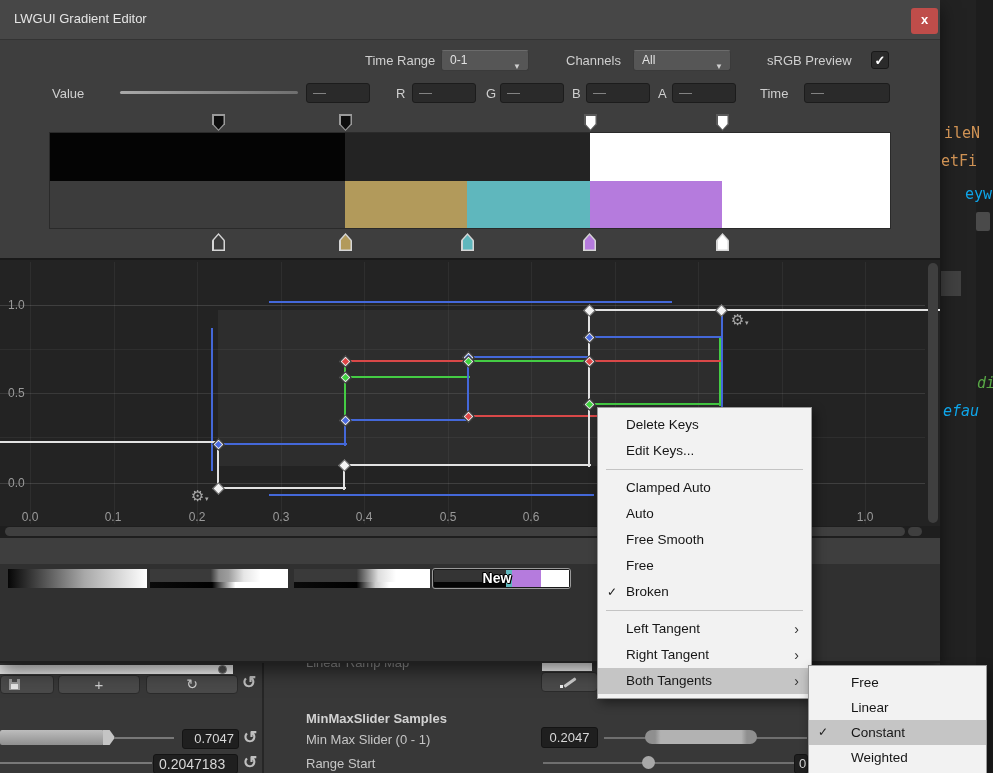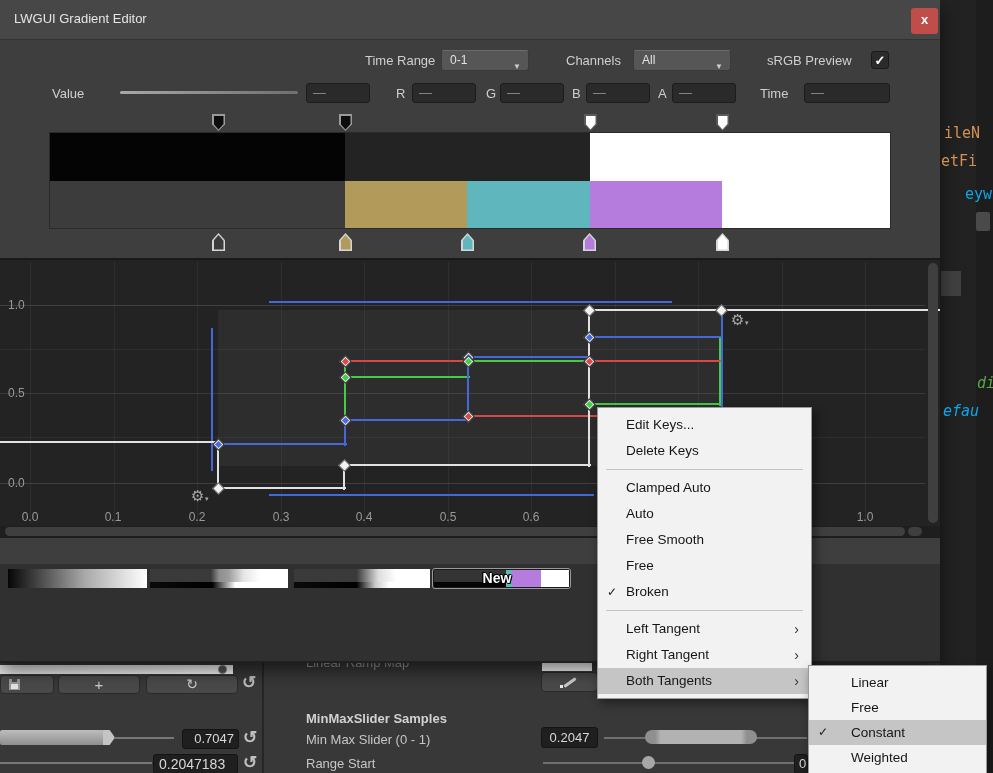--- a/index.html
+++ b/index.html
@@ -291,36 +291,36 @@
             <div style="position: absolute; left: 0px; top: 12px; width: 100%; height: 5px; background: linear-gradient(90deg, rgb(5, 5, 5) 0%, rgb(5, 5, 5) 53%, rgb(95, 183, 189) 53%, rgb(95, 183, 189) 58%, rgb(181, 123, 221) 58%, rgb(181, 123, 221) 79%, rgb(255, 255, 255) 79%, rgb(255, 255, 255) 100%);"></div>
             <div style="position: absolute; left: 36%; top: 0px; color: rgb(255, 255, 255); font-weight: bold; font-size: 14px; line-height: 17px; text-shadow: rgb(0, 0, 0) -1px 0px 0px, rgb(0, 0, 0) 1px 0px 0px, rgb(0, 0, 0) 0px -1px 0px, rgb(0, 0, 0) 0px 1px 0px, rgb(0, 0, 0) 1px 1px 0px, rgb(0, 0, 0) -1px -1px 0px;">New</div>
           </div>
         </div>
       </div>
 
     <div class="abs" style="left:0;top:661px;width:940px;height:2px;background:#1f1f1f;"></div>
   </div>
 
   <div class="menu" id="context-menu" style="left:597px;top:407px;width:215px;">
+      <div class="mrow"><span>Delete Keys</span></div>
       <div class="mrow"><span>Edit Keys...</span></div>
-      <div class="mrow"><span>Delete Keys</span></div>
       <div class="msep"></div>
       <div class="mrow"><span>Clamped Auto</span></div>
       <div class="mrow"><span>Auto</span></div>
       <div class="mrow"><span>Free Smooth</span></div>
       <div class="mrow"><span>Free</span></div>
       <div class="mrow"><span class="chk">✓</span><span>Broken</span></div>
       <div class="msep"></div>
       <div class="mrow"><span>Left Tangent</span><span class="sub">›</span></div>
       <div class="mrow"><span>Right Tangent</span><span class="sub">›</span></div>
       <div class="mrow hl"><span>Both Tangents</span><span class="sub">›</span></div>
     </div>
   <div class="menu" id="tangent-submenu" style="left:808px;top:665px;width:179px;">
+      <div class="mrow" style="height: 25px; line-height: 25px; padding-left: 42px;"><span>Free</span></div>
       <div class="mrow" style="height: 25px; line-height: 25px; padding-left: 42px;"><span>Linear</span></div>
-      <div class="mrow" style="height: 25px; line-height: 25px; padding-left: 42px;"><span>Free</span></div>
       <div class="mrow hl" style="height: 25px; line-height: 25px; padding-left: 42px;"><span class="chk">✓</span><span>Constant</span></div>
       <div class="mrow" style="height: 25px; line-height: 25px; padding-left: 42px;"><span>Weighted</span></div>
     </div>
 
   <div class="abs" id="code-frags" style="left:0;top:0;z-index:20;">
       <div class="codefrag" style="position: absolute; left: 944px; top: 124px; color: rgb(207, 146, 84); font-style: normal;">ileN</div>
       <div class="codefrag" style="position: absolute; left: 941px; top: 152px; color: rgb(207, 146, 84); font-style: normal;">etFi</div>
       <div class="codefrag" style="position: absolute; left: 941px; top: 185px; color: #0ea5e9; font-style: normal; margin-left: 24px;">eywo</div>
       <div class="codefrag" style="position: absolute; left: 949px; top: 374px; color: rgb(88, 168, 70); font-style: italic; margin-left: 28px;">dit</div>
       <div class="codefrag" style="position: absolute; left: 943px; top: 402px; color: #0ea5e9; font-style: italic;">efau</div>

